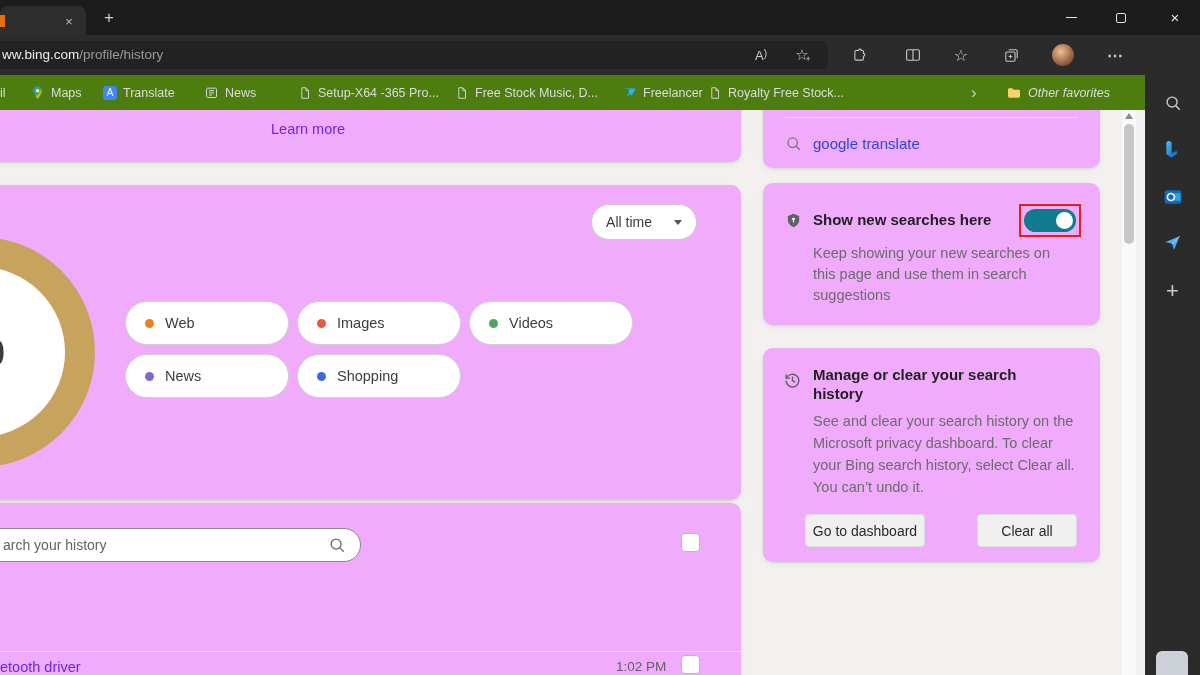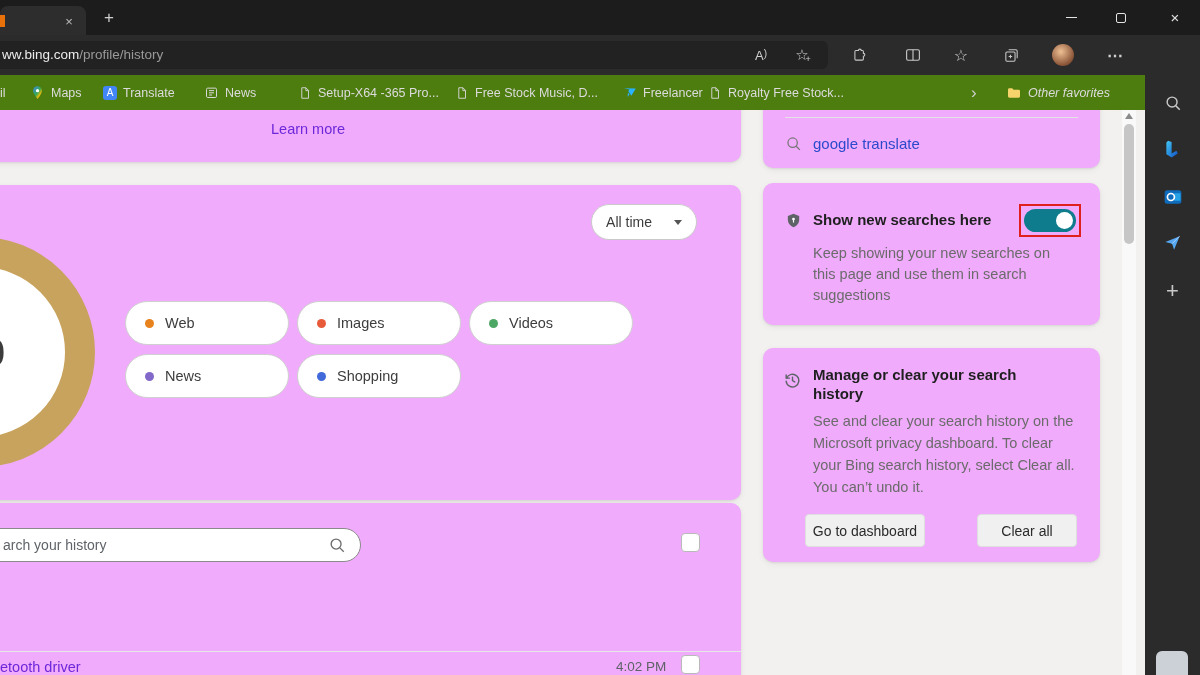--- a/index.html
+++ b/index.html
@@ -229,21 +229,21 @@
     <div class="abs" style="left:328px;top:426px;">
       <svg viewBox="0 0 20 20" width="18" height="18">
           <circle cx="9" cy="9" r="5.5" fill="none" stroke="#6d6d6d" stroke-width="1.5"></circle>
           <line x1="13.2" y1="13.2" x2="17.5" y2="17.5" stroke="#6d6d6d" stroke-width="1.5"></line>
         </svg>
     </div>
     <div class="cb" style="left:681px;top:423px;"></div>
 
     <div class="abs" style="left:0;top:541px;width:741px;height:1px;background:#e7e7e7;"></div>
     <a class="abs bluelink" style="left:0;top:549px;font-size:14.5px;text-decoration:none;">etooth driver</a>
-    <span class="abs" style="left:616px;top:549px;font-size:13.5px;color:#5f6368;">4:02 PM</span>
+    <span class="abs" style="left:616px;top:549px;font-size:13.5px;color:#5f6368;">1:02 PM</span>
     <div class="cb" style="left:681px;top:545px;"></div>
 
     <div class="abs card" style="left:763px;top:-24px;width:337px;height:82px;">
       <div class="abs" style="left:22px;top:31px;width:293px;height:1px;background:#e3e3e3;"></div>
       <div class="abs" style="left:22px;top:49px;display:flex;align-items:center;gap:11px;cursor:pointer;">
         <svg viewBox="0 0 20 20" width="17" height="17">
             <circle cx="9" cy="9" r="5.5" fill="none" stroke="#767676" stroke-width="1.5"></circle>
             <line x1="13.2" y1="13.2" x2="17.5" y2="17.5" stroke="#767676" stroke-width="1.5"></line>
           </svg>
         <span style="font-size:15px;color:#2b4acb;">google translate</span>

